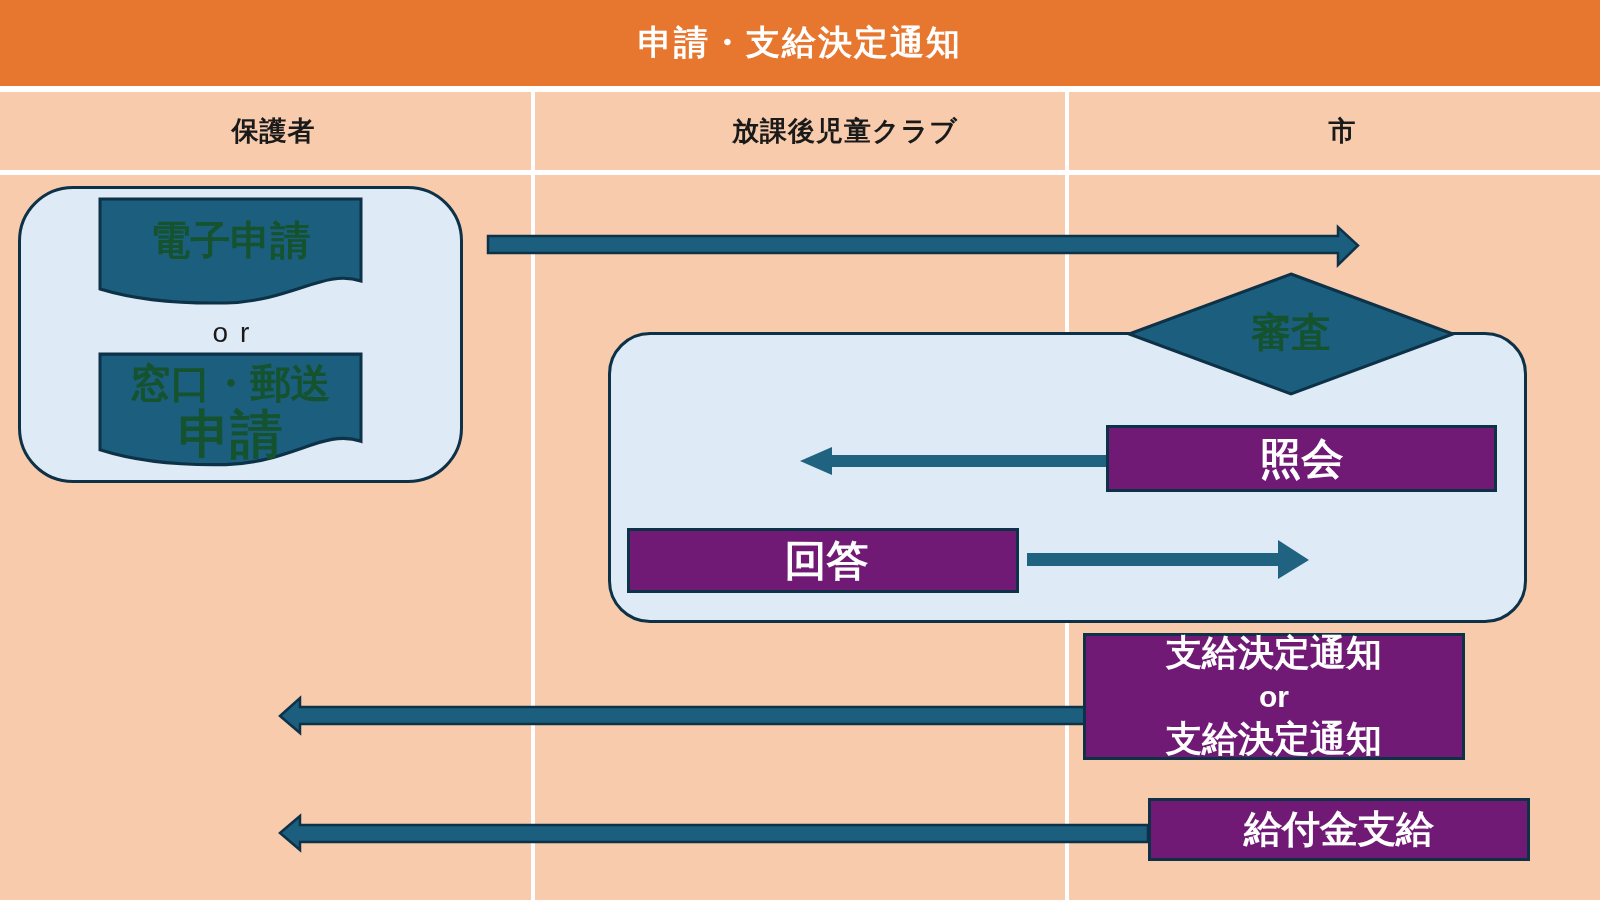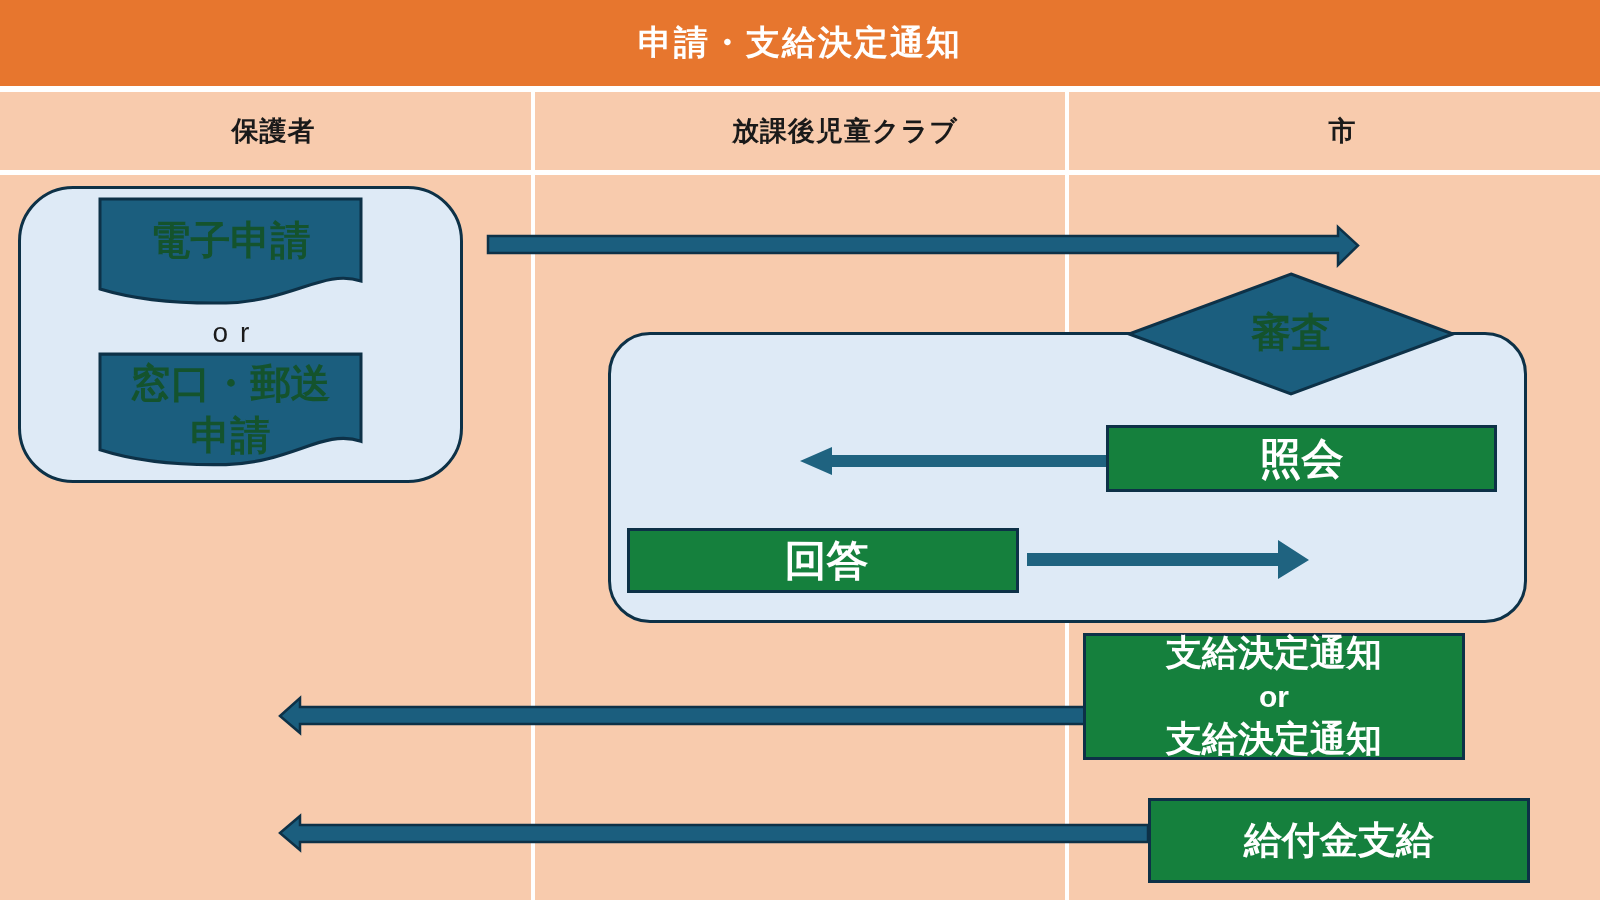--- a/index.html
+++ b/index.html
@@ -15,21 +15,21 @@
   #title-bar span{color:#fff;font-size:34px;font-weight:700;letter-spacing:2px;}
   
   .hsep{left:0;width:1600px;background:#fff;z-index:1;}
   .vsep{top:92px;height:808px;width:4px;background:#fff;z-index:1;}
   
   .col-label{top:92px;height:78px;display:flex;align-items:center;justify-content:center;
     color:#1A1A1A;font-size:27px;font-weight:700;z-index:2;letter-spacing:1px;padding-left:8px;}
   
   .soft-rect{background:#DEEAF6;border:3px solid #0D3147;box-sizing:border-box;z-index:2;}
   
-  .teal-box{background:#15803d;border:3px solid #0D3147;box-sizing:border-box;z-index:4;
+  .teal-box{background:#701a75;border:3px solid #0D3147;box-sizing:border-box;z-index:4;
     display:flex;align-items:center;justify-content:center;flex-direction:column;
     color:#fff;font-weight:700;}
   .shape-label{z-index:6;display:flex;align-items:center;justify-content:center;
     color:#14532d;font-weight:700;text-align:right;pointer-events:none;}
   svg.shape{z-index:3;overflow:visible;}
   svg.arrow{z-index:3;overflow:visible;}
   #or-label{z-index:3;display:flex;align-items:center;justify-content:center;
     color:#1A1A1A;font-size:28px;letter-spacing:12px;font-weight:400;}
 </style>
 </head>
@@ -62,21 +62,21 @@
     <path d="M2,2 H263 V84 C 225,72 195,104 128,106 C 75,107 35,102 2,92 Z" fill="#1B5E7E" stroke="#0D3147" stroke-width="3"></path>
   </svg>
   <div class="abs shape-label" style="left:103px;top:212px;width:255px;height:56px;font-size:40px;">電子申請</div>
 
   <div id="or-label" class="abs" style="left:152px;top:311px;width:170px;height:44px;">or</div>
 
   <svg class="abs shape" style="left:98px;top:352px;" width="265" height="120" viewBox="0 0 265 113" preserveAspectRatio="none">
     <path d="M2,2 H263 V84 C 225,72 195,104 128,106 C 75,107 35,102 2,92 Z" fill="#1B5E7E" stroke="#0D3147" stroke-width="3"></path>
   </svg>
   <div class="abs shape-label" style="left:103px;top:360px;width:255px;height:46px;font-size:40px;">窓口・郵送</div>
-  <div class="abs shape-label" style="left:103px;top:412px;width:255px;height:46px;font-size:40px;">申請</div>
+  <div class="abs shape-label" style="left:103px;top:412px;width:255px;height:46px;font-size:52px;">申請</div>
 
   <svg class="abs arrow" style="left:480px;top:220px;" width="890" height="52" viewBox="0 0 890 52">
     <polygon points="8,16 858,16 858,7 878,25.5 858,45 858,33 8,33" fill="#1B5E7E" stroke="#0D3147" stroke-width="2.5"></polygon>
   </svg>
 
   <div class="abs soft-rect" style="left:608px;top:332px;width:919px;height:291px;border-radius:42px;"></div>
 
   <svg class="abs shape" style="left:1123px;top:268px;z-index:5;" width="336" height="132" viewBox="0 0 336 132">
     <polygon points="168,6 330,66 168,126 6,66" fill="#1B5E7E" stroke="#0D3147" stroke-width="3"></polygon>
   </svg>
@@ -101,21 +101,21 @@
   <div class="abs teal-box" style="left:1083px;top:633px;width:382px;height:127px;">
     <span style="font-size:36px;line-height:1.35;">支給決定通知</span>
     <span style="font-size:30px;line-height:1.25;">or</span>
     <span style="font-size:36px;line-height:1.35;">支給決定通知</span>
   </div>
 
   <svg class="abs arrow" style="left:272px;top:688px;" width="880" height="56" viewBox="0 0 880 56">
     <polygon points="8,28 28,10 28,19 876,19 876,36 28,36 28,45" fill="#1B5E7E" stroke="#0D3147" stroke-width="2.5"></polygon>
   </svg>
 
-  <div class="abs teal-box" style="left:1148px;top:798px;width:382px;height:85px;font-size:38px;">
+  <div class="abs teal-box" style="left:1148px;top:798px;width:382px;height:63px;font-size:38px;">
     <span>給付金支給</span>
   </div>
 
   <svg class="abs arrow" style="left:272px;top:806px;" width="880" height="56" viewBox="0 0 880 56">
     <polygon points="8,27 28,10 28,19 876,19 876,36 28,36 28,44" fill="#1B5E7E" stroke="#0D3147" stroke-width="2.5"></polygon>
   </svg>
 
 </div>
 
 </body></html>

